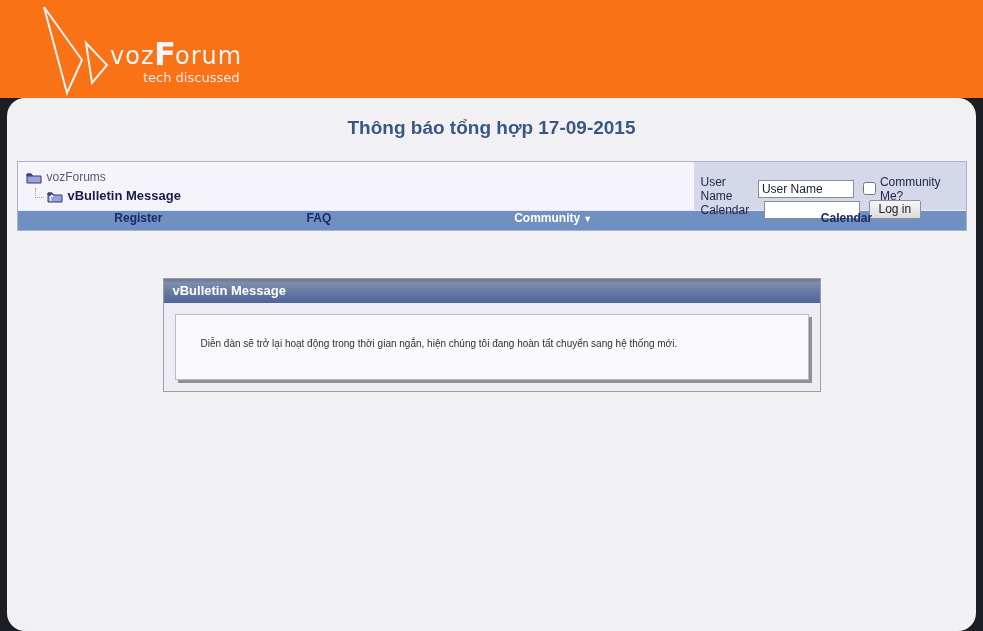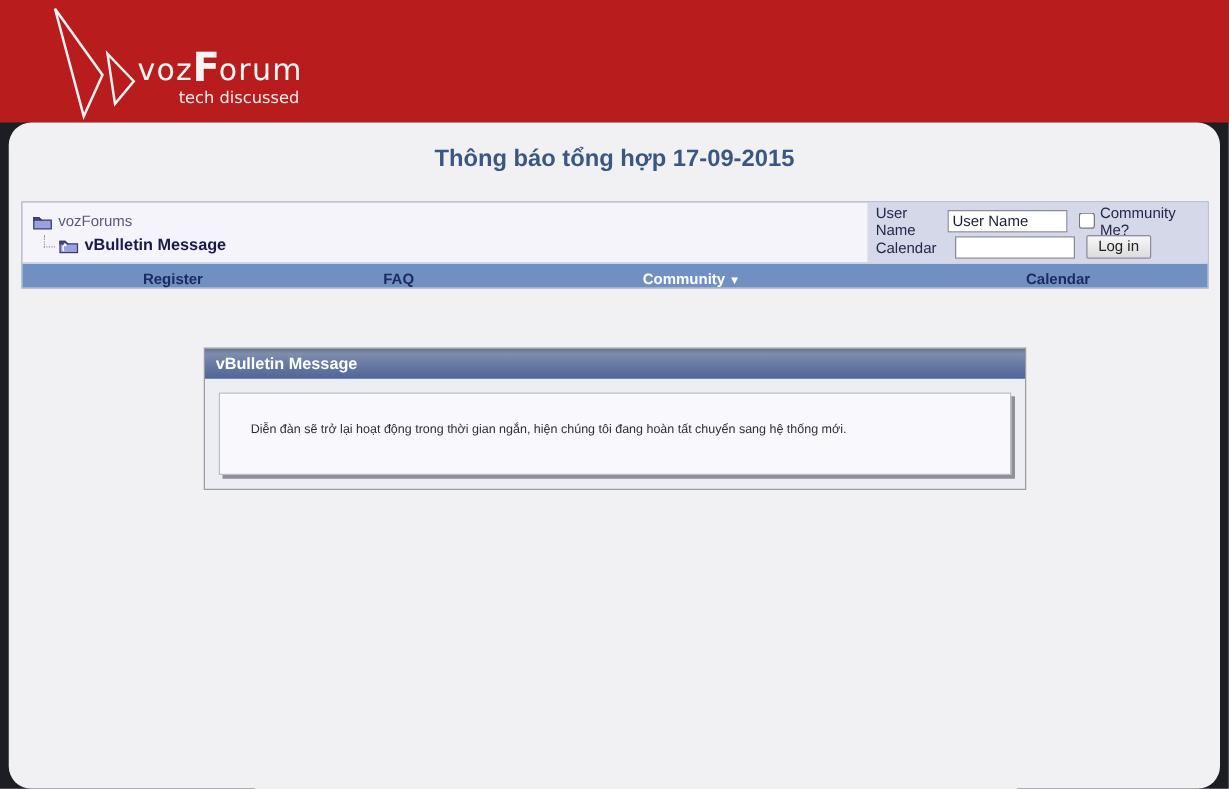--- a/index.html
+++ b/index.html
@@ -3,21 +3,21 @@
 <meta charset="utf-8">
 <style>
   * { margin:0; padding:0; box-sizing:border-box; }
   html,body { width:983px; height:631px; overflow:hidden; }
   body {
     background:#1d1e24;
     font-family:"Liberation Sans", sans-serif;
     position:relative;
   }
   
-  .site-header { height:98px; position:relative; background:#b91c1c; }
+  .site-header { height:98px; position:relative; background:#f97316; }
   .logo { position:absolute; left:20px; top:3px; width:220px; height:94px; cursor:pointer; }
 
   
   .content {
     position:absolute; top:98px; left:7px; width:969px; height:533px;
     background:#f1f1f3;
     border-radius:18px;
   }
   .page-title {
     margin-top:19px; text-align:center;
@@ -32,39 +32,39 @@
   .crumb-row { display:flex; align-items:center; height:19px; }
   .crumb-row.second { margin-left:9px; }
   .crumb-link { font-size:12px; color:#5a5a78; margin-left:5px; text-decoration:none; cursor:pointer; }
   .crumb-current { font-size:13px; font-weight:bold; color:#19194a; margin-left:5px; }
   .tree-connector {
     width:9px; height:10px; margin:-6px 3px 0 0;
     border-left:1px dotted #9a9aa2; border-bottom:1px dotted #9a9aa2;
   }
   .icon-folder { display:inline-block; }
 
-  .login-cell { width:272px; background:#d5d8e9; padding:4px 6px 0 7px; }
+  .login-cell { width:272px; background:#d5d8e9; padding:16px 6px 0 7px; }
   .login-row { display:flex; align-items:center; height:21px; }
   .login-label { width:63px; font-size:12px; color:#26264a; }
   .login-input {
     width:96px; height:18px; font-size:12px; font-family:"Liberation Sans",sans-serif;
     border:1px solid #888c99; background:#fff; color:#1c1c3a; padding:0 3px;
   }
   .remember-box { width:13px; height:13px; margin-left:9px; accent-color:#7190c2; }
   .remember-label { font-size:12px; color:#26264a; margin-left:4px; }
   .login-btn {
     margin-left:9px; font-size:12px; font-family:"Liberation Sans",sans-serif;
     padding:1px 9px 2px; color:#222;
     background:linear-gradient(#f7f7f7,#dcdcdc); border:1px solid #8e8e9a; border-radius:2px;
     cursor:pointer;
   }
 
   
   .navbar {
-    display:flex; height:20px; align-items:flex-end;
+    display:flex; height:20px; align-items:flex-start;
     background:#7190c2; border-top:1px solid #e6e9f3;
     font-size:12px; font-weight:bold;
   }
   .nav-item { text-align:center; color:#1c2a63; cursor:pointer; }
   .nav-item.w1 { width:25.5%; } .nav-item.w2 { width:12.6%; }
   .nav-item.w3 { width:36.8%; color:#ffffff; } .nav-item.w4 { width:25.1%; }
   .nav-arrow { font-size:9px; margin-left:3px; color:#fff; }
 
   
   .message-wrap { margin-top:47px; display:flex; justify-content:center; }

